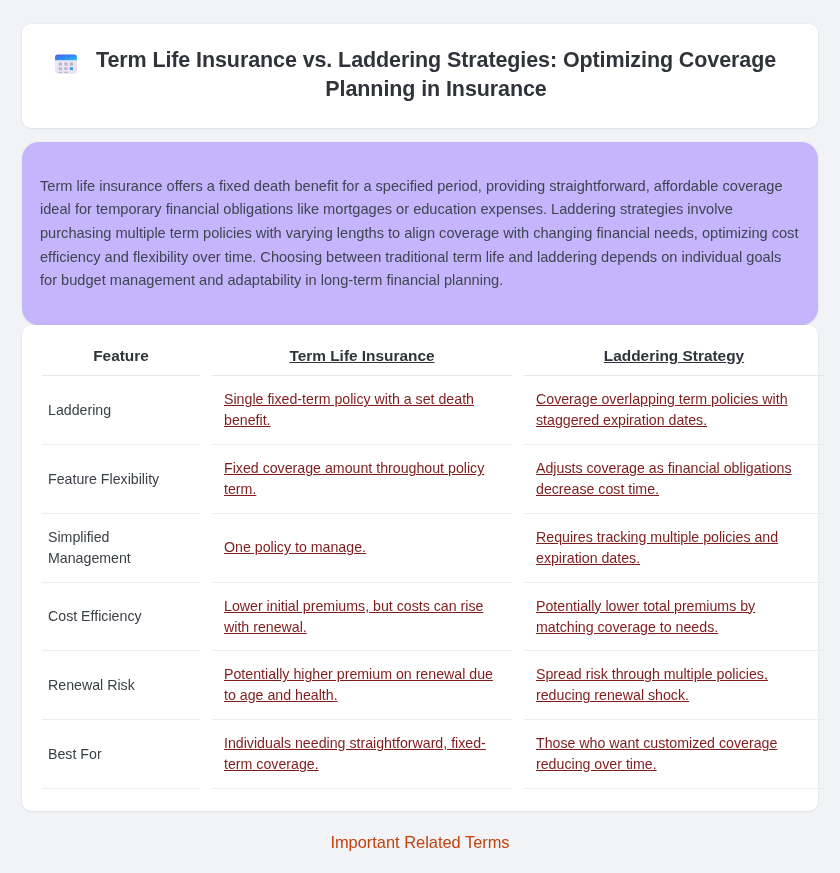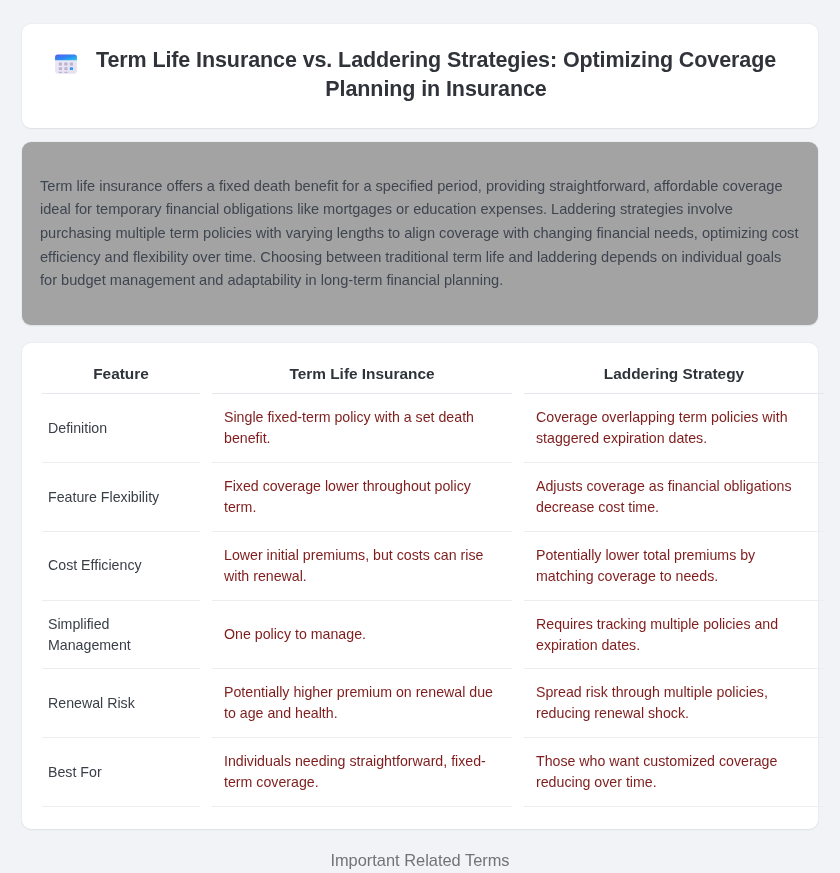--- a/index.html
+++ b/index.html
@@ -48,35 +48,34 @@
     line-height: 1.35;
     color: #30343a;
     text-align: center;
     max-width: 715px;
     letter-spacing: -0.1px;
   }
 
   
   .desc-card {
     margin-top: 14px;
-    background: #a3a3a3;
-    border-radius: 9px;
+    background: #c4b5fd;
+    border-radius: 17px;
     box-shadow: 0 1px 2px rgba(16,24,40,0.06), 0 0 0 1px rgba(16,24,40,0.025);
     padding: 18px 18px 18px 18px;
   }
   .desc-text {
     font-size: 14.6px;
     line-height: 1.62;
     color: #3f4550;
     text-align: left;
   }
 
   
   .table-card {
-    margin-top: 18px;
     background: #ffffff;
     border-radius: 9px;
     box-shadow: 0 1px 2px rgba(16,24,40,0.06), 0 0 0 1px rgba(16,24,40,0.025);
     padding: 16px 20px 22px 20px;
   }
   table.cmp {
     width: 100%;
     border-collapse: collapse;
     table-layout: fixed;
   }
@@ -101,32 +100,32 @@
     border-bottom: 1px solid #ebedf1;
   }
   table.cmp td.feature-cell {
     color: #3a3f47;
     padding-left: 6px;
   }
   table.cmp tr:last-child td { border-bottom: 1px solid #ebedf1; }
 
   
   table.cmp th + th,
-  table.cmp td + td { border-left: 0; }
+  table.cmp td + td { border-left: 0; text-decoration: underline; }
   table.cmp .gap-col { width: 12px; padding: 0; border-bottom: none !important; }
 
   
   .related {
     margin-top: 22px;
     padding: 0 6px;
   }
   .related-title {
     text-align: center;
     font-size: 16.4px;
-    color: #737373;
+    color: #c2410c;
     margin-bottom: 14px;
   }
 </style>
 </head>
 <body>
 
 <div class="page">
 
   <div class="header-card">
     <svg class="header-icon" viewBox="0 0 32 32" xmlns="http://www.w3.org/2000/svg">
@@ -167,46 +166,46 @@
         <tr>
           <th class="col-feature">Feature</th>
           <th class="gap-col"></th>
           <th class="col-a">Term Life Insurance</th>
           <th class="gap-col"></th>
           <th class="col-b">Laddering Strategy</th>
         </tr>
       </thead>
       <tbody>
         <tr>
-          <td class="feature-cell">Definition</td>
+          <td class="feature-cell">Laddering</td>
           <td class="gap-col"></td>
           <td>Single fixed-term policy with a set death benefit.</td>
           <td class="gap-col"></td>
           <td>Coverage overlapping term policies with staggered expiration dates.</td>
         </tr>
         <tr>
           <td class="feature-cell">Feature Flexibility</td>
           <td class="gap-col"></td>
-          <td>Fixed coverage lower throughout policy term.</td>
+          <td>Fixed coverage amount throughout policy term.</td>
           <td class="gap-col"></td>
           <td>Adjusts coverage as financial obligations decrease cost time.</td>
         </tr>
         <tr>
+          <td class="feature-cell">Simplified Management</td>
+          <td class="gap-col"></td>
+          <td>One policy to manage.</td>
+          <td class="gap-col"></td>
+          <td>Requires tracking multiple policies and expiration dates.</td>
+        </tr>
+        <tr>
           <td class="feature-cell">Cost Efficiency</td>
           <td class="gap-col"></td>
           <td>Lower initial premiums, but costs can rise with renewal.</td>
           <td class="gap-col"></td>
           <td>Potentially lower total premiums by matching coverage to needs.</td>
-        </tr>
-        <tr>
-          <td class="feature-cell">Simplified Management</td>
-          <td class="gap-col"></td>
-          <td>One policy to manage.</td>
-          <td class="gap-col"></td>
-          <td>Requires tracking multiple policies and expiration dates.</td>
         </tr>
         <tr>
           <td class="feature-cell">Renewal Risk</td>
           <td class="gap-col"></td>
           <td>Potentially higher premium on renewal due to age and health.</td>
           <td class="gap-col"></td>
           <td>Spread risk through multiple policies, reducing renewal shock.</td>
         </tr>
         <tr>
           <td class="feature-cell">Best For</td>

